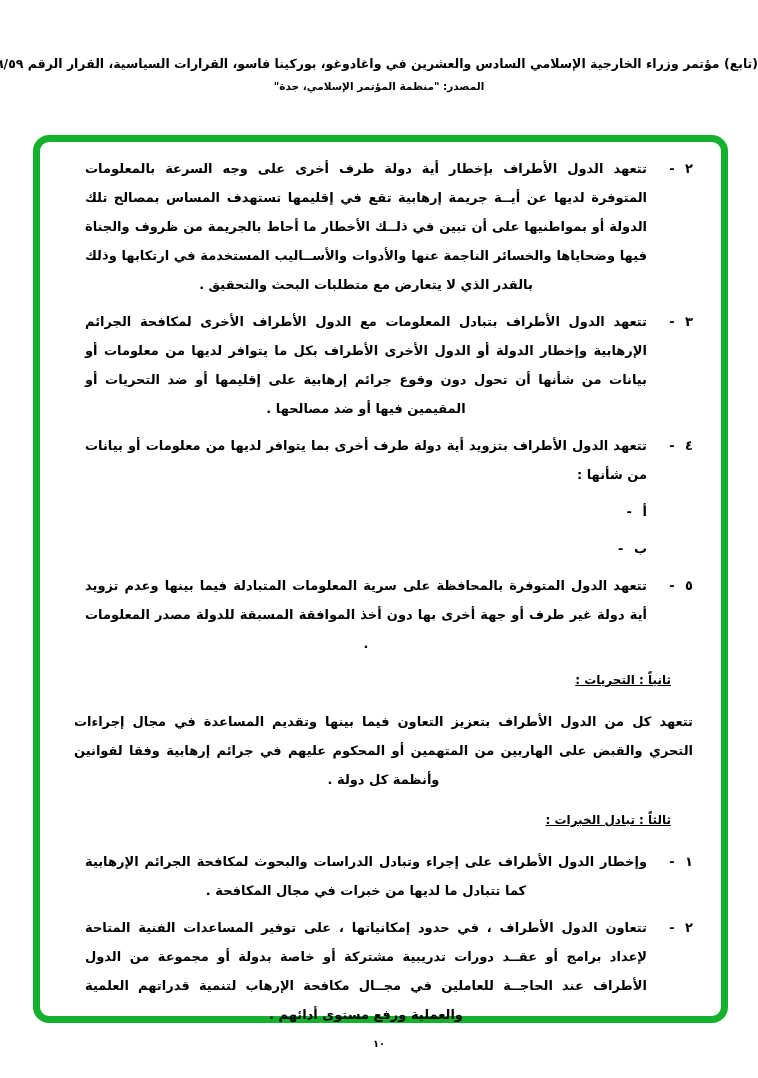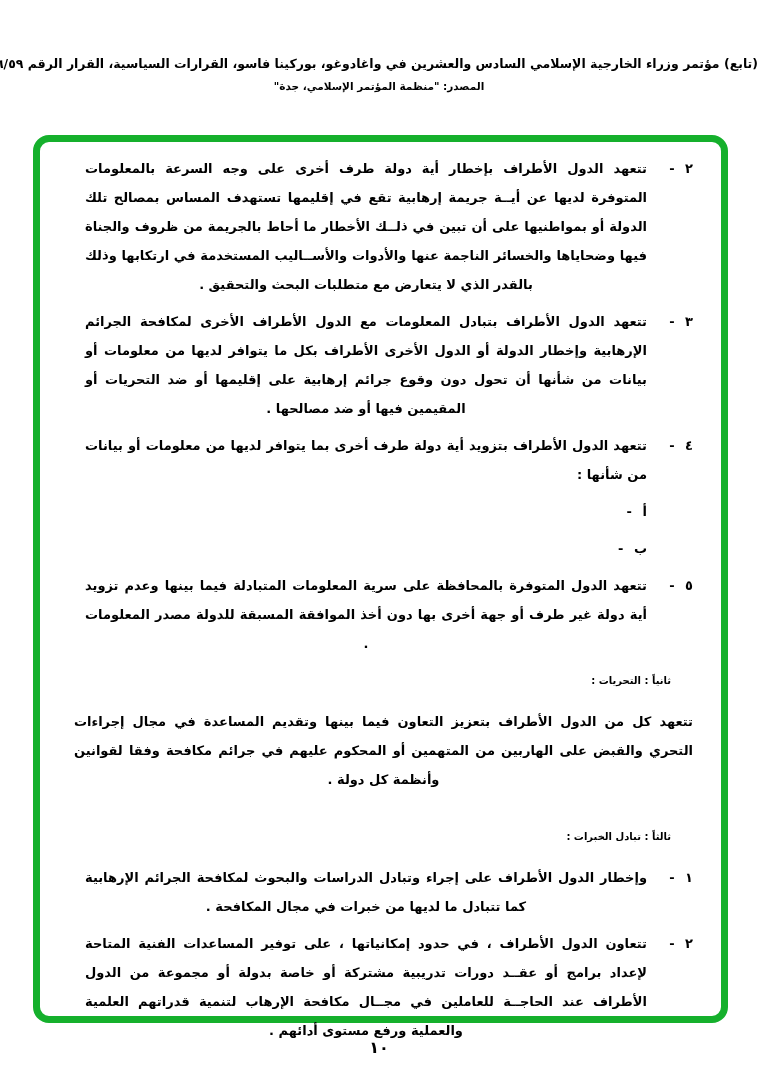--- a/index.html
+++ b/index.html
@@ -35,31 +35,31 @@
     flex:0 0 46px;width:46px;text-align:right;word-spacing:6px;white-space:nowrap;
   }
   .item .body{
     flex:1 1 auto;text-align:justify;text-align-last:center;margin-left:11px;
   }
   .item.single .body{text-align-last:right;}
 
   .subitem{padding-right:46px;}
 
   .section-heading{
-    text-align:right;margin:8px 22px 12px 0;font-size:10px;
+    text-align:right;margin:8px 22px 12px 0;font-size:12px;text-decoration:underline;
   }
-  .section-heading.third{margin-top:28px;}
+  .section-heading.third{margin-top:12px;}
 
   .plain-para{
     text-align:justify;text-align-last:center;margin-bottom:12px;
   }
 
   .pagenum{
     position:absolute;left:0;right:0;top:1038px;text-align:center;
-    font-size:16px;font-weight:700;direction:rtl;
+    font-size:10px;font-weight:700;direction:rtl;
   }
 </style>
 </head>
 <body>
 
 <div class="page">
 
   <div class="doc-header">
     <div class="line1">(تابع) مؤتمر وزراء الخارجية الإسلامي السادس والعشرين في واغادوغو، بوركينا فاسو، القرارات السياسية، القرار الرقم ٢٦/٥٩-س</div>
     <div class="line2">المصدر: "منظمة المؤتمر الإسلامي، جدة"</div>
@@ -90,21 +90,21 @@
       <div class="marker">ب -</div>
     </div>
 
     <div class="blk item">
       <div class="marker">٥ -</div>
       <div class="body">تتعهد الدول المتوفرة بالمحافظة على سرية المعلومات المتبادلة فيما بينها وعدم تزويد أية دولة غير طرف أو جهة أخرى بها دون أخذ الموافقة المسبقة للدولة مصدر المعلومات .</div>
     </div>
 
     <div class="blk section-heading">ثانياً : التحريات :</div>
 
-    <div class="blk plain-para">تتعهد كل من الدول الأطراف بتعزيز التعاون فيما بينها وتقديم المساعدة في مجال إجراءات التحري والقبض على الهاربين من المتهمين أو المحكوم عليهم في جرائم مكافحة وفقا لقوانين وأنظمة كل دولة .</div>
+    <div class="blk plain-para">تتعهد كل من الدول الأطراف بتعزيز التعاون فيما بينها وتقديم المساعدة في مجال إجراءات التحري والقبض على الهاربين من المتهمين أو المحكوم عليهم في جرائم إرهابية وفقا لقوانين وأنظمة كل دولة .</div>
 
     <div class="blk section-heading third">ثالثاً : تبادل الخبرات :</div>
 
     <div class="blk item">
       <div class="marker">١ -</div>
       <div class="body">وإخطار الدول الأطراف على إجراء وتبادل الدراسات والبحوث لمكافحة الجرائم الإرهابية كما تتبادل ما لديها من خبرات في مجال المكافحة .</div>
     </div>
 
     <div class="blk item">
       <div class="marker">٢ -</div>

